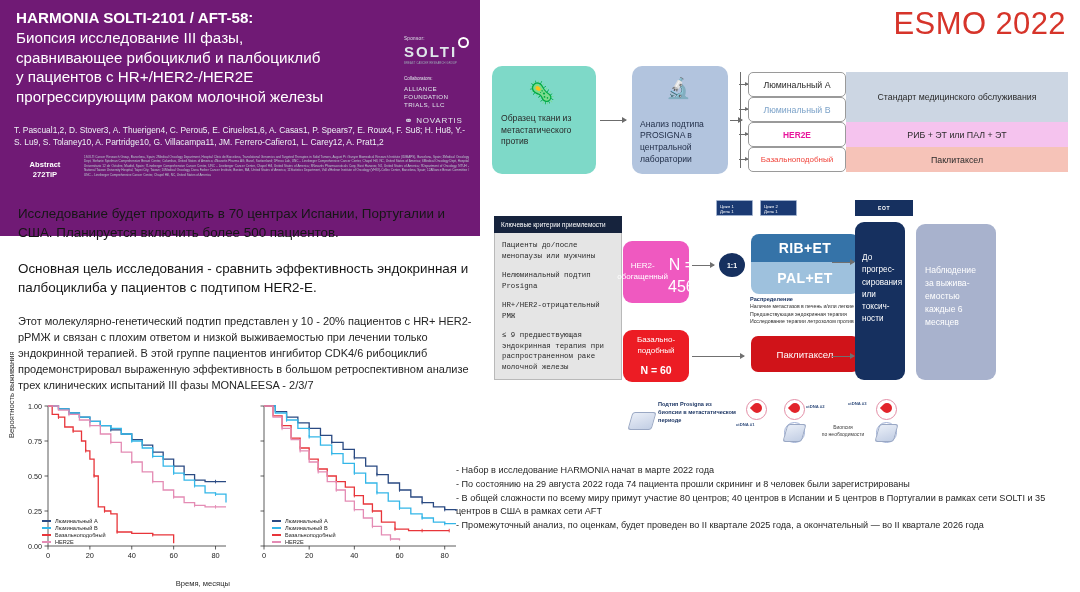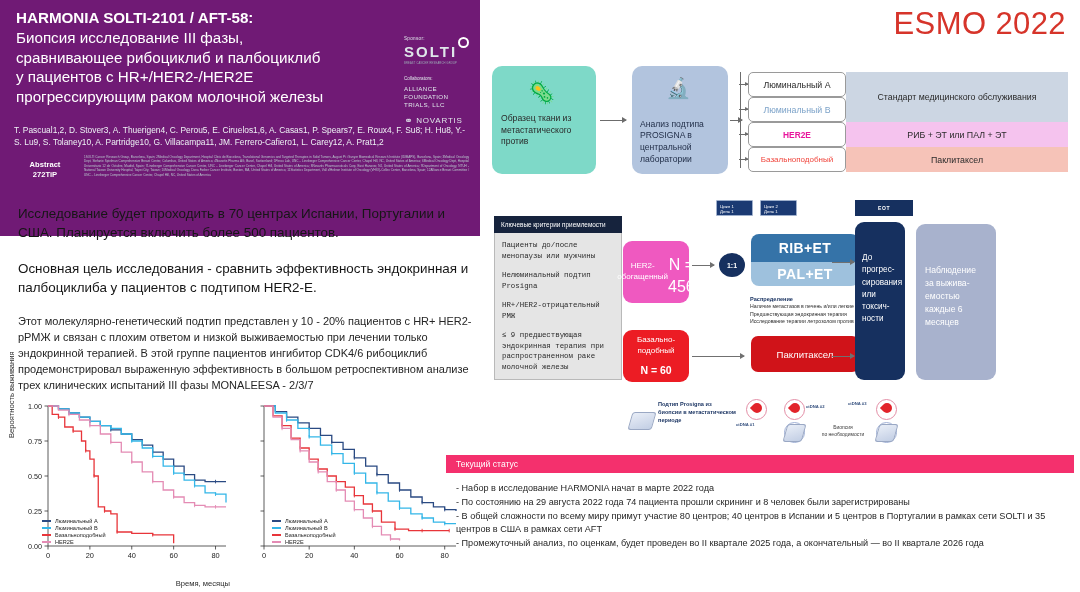--- a/index.html
+++ b/index.html
@@ -129,21 +129,21 @@
     background:#16305f;color:#fff;font-size:7px;font-weight:bold;
     display:flex;align-items:center;justify-content:center;
   }
   .arm-rib{
     position:absolute;left:131px;top:38px;width:108px;height:28px;
     border-radius:8px 8px 0 0;background:#3573a8;color:#fff;
     display:flex;align-items:center;justify-content:center;
     font-size:14px;font-weight:bold;letter-spacing:.4px;
   }
   .arm-pal{
-    position:absolute;left:131px;top:66px;width:108px;height:24px;
+    position:absolute;left:131px;top:66px;width:108px;height:32px;
     border-radius:0 0 8px 8px;background:#9ec1dd;color:#fff;
     display:flex;align-items:center;justify-content:center;
     font-size:14px;font-weight:bold;letter-spacing:.4px;
   }
   .arm-pac{
     position:absolute;left:131px;top:140px;width:108px;height:36px;border-radius:7px;
     background:#d01319;color:#fff;font-size:9.6px;
     display:flex;align-items:center;justify-content:center;
   }
   .strat{position:absolute;left:130px;top:100px;width:140px;}
@@ -372,21 +372,20 @@
 
     <div class="ring-icon blue" style="left:252px;top:24px;">
         <span class="slide-icon" style="position:static;display:block;"></span>
       </div>
 
     <div class="bi-note" style="left:188px;top:26px;width:62px;white-space:pre-line;">Биопсия
 по необходимости</div>
   </div>
 
   <div class="status">
-    <div class="status-hdr">Текущий статус</div>
     <div class="status-body">
       <p>- Набор в исследование HARMONIA начат в марте 2022 года</p>
       <p>- По состоянию на 29 августа 2022 года 74 пациента прошли скрининг и 8 человек были зарегистрированы</p>
       <p>- В общей сложности по всему миру примут участие 80 центров; 40 центров в Испании и 5 центров в Португалии в рамках сети SOLTI и 35 центров в США в рамках сети AFT</p>
       <p>- Промежуточный анализ, по оценкам, будет проведен во II квартале 2025 года, а окончательный — во II квартале 2026 года</p>
     </div>
   </div>
 
   <div class="chart c1">
     <div class="ylab">Вероятность выживания</div>

